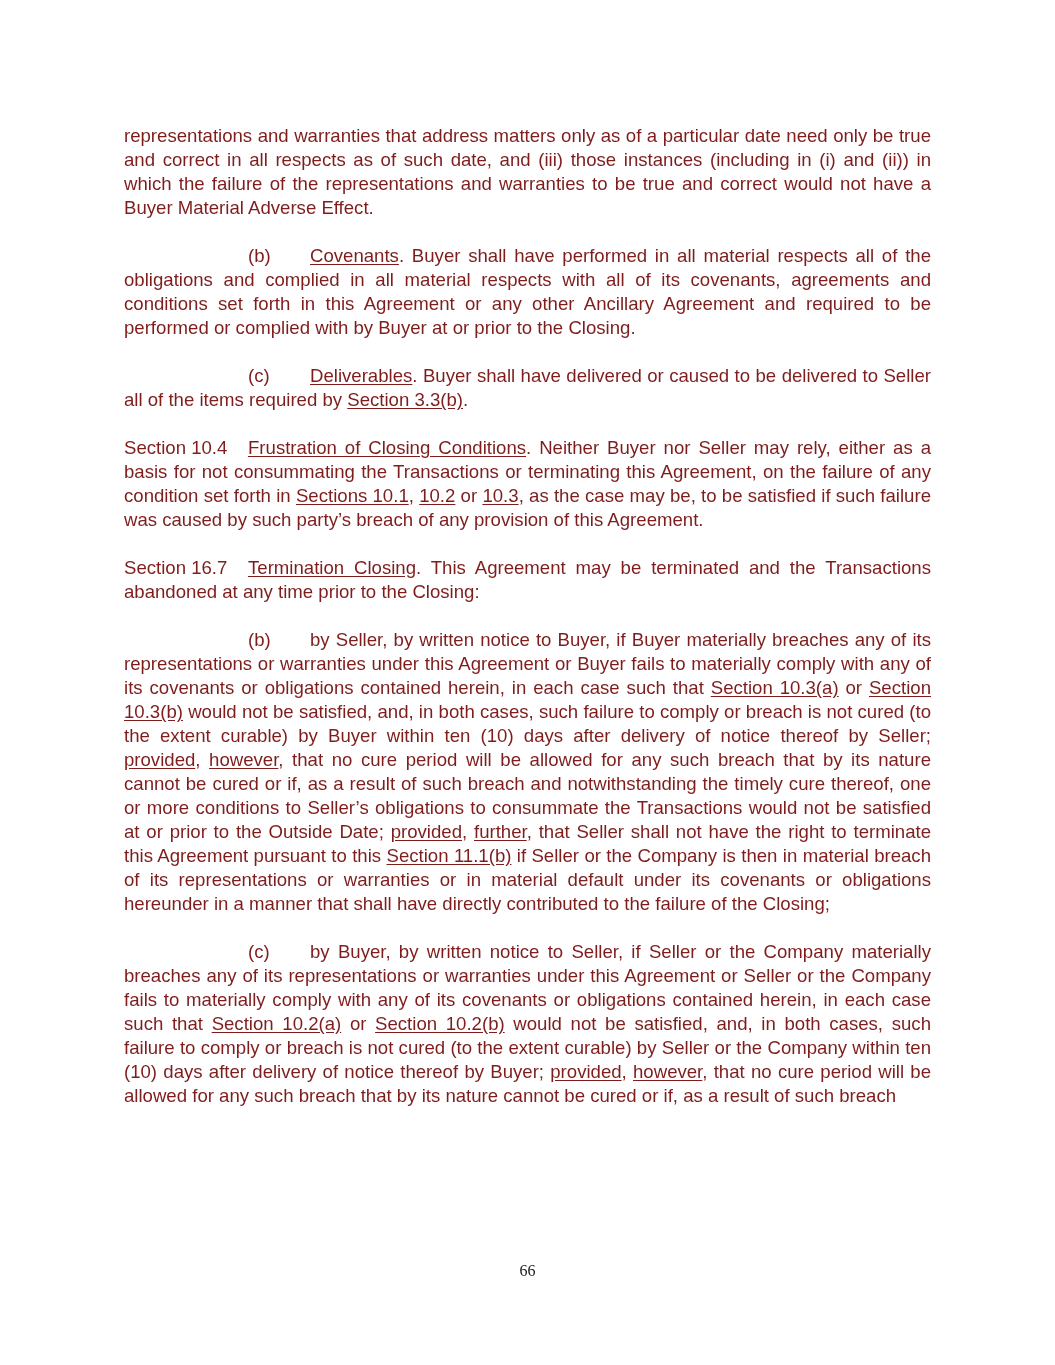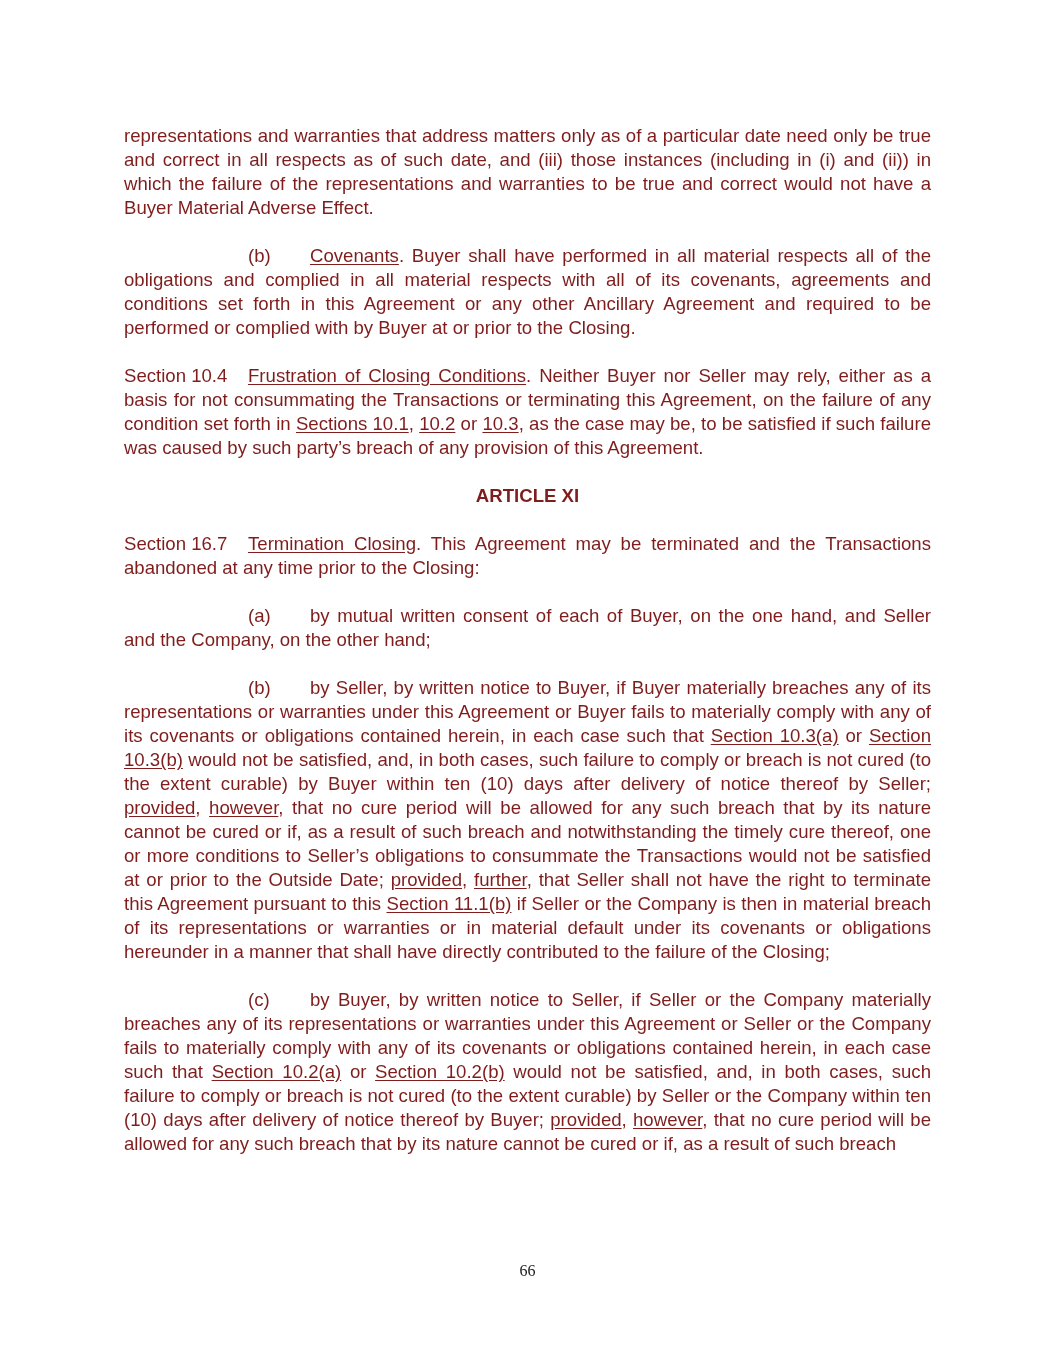--- a/index.html
+++ b/index.html
@@ -23,28 +23,27 @@
 </style>
 </head>
 <body>
 
 <div class="page">
 
   <p class="para">representations and warranties that address matters only as of a particular date need only be true and correct in all respects as of such date, and (iii) those instances (including in (i) and (ii)) in which the failure of the representations and warranties to be true and correct would not have a Buyer Material Adverse Effect.</p>
 
   <p class="para indent"><span class="tab">(b)</span><span class="u">Covenants</span><span>.  Buyer shall have performed in all material respects all of the obligations and complied in all material respects with all of its covenants, agreements and conditions set forth in this Agreement or any other Ancillary Agreement and required to be performed or complied with by Buyer at or prior to the Closing.</span></p>
 
+  <p class="para indent"><span class="tab">(c)</span><span class="u">Deliverables</span><span>.  Buyer shall have delivered or caused to be delivered to Seller all of the items required by </span><span class="u">Section 3.3(b)</span><span>.</span></p>
 
   <p class="para"><span class="sec-num">Section 10.4</span><span class="u">Frustration of Closing Conditions</span><span>.  Neither Buyer nor Seller may rely, either as a basis for not consummating the Transactions or terminating this Agreement, on the failure of any condition set forth in </span><span class="u">Sections 10.1</span><span>, </span><span class="u">10.2</span><span> or </span><span class="u">10.3</span><span>, as the case may be, to be satisfied if such failure was caused by such party’s breach of any provision of this Agreement.</span></p>
 
-  <p class="heading">ARTICLE XI</p>
 
   <p class="para"><span class="sec-num">Section 16.7</span><span class="u">Termination Closing</span><span>.  This Agreement may be terminated and the Transactions abandoned at any time prior to the Closing:</span></p>
 
-  <p class="para indent"><span class="tab">(a)</span><span>by mutual written consent of each of Buyer, on the one hand, and Seller and the Company, on the other hand;</span></p>
 
   <p class="para indent"><span class="tab">(b)</span><span>by Seller, by written notice to Buyer, if Buyer materially breaches any of its representations or warranties under this Agreement or Buyer fails to materially comply with any of its covenants or obligations contained herein, in each case such that </span><span class="u">Section 10.3(a)</span><span> or </span><span class="u">Section 10.3(b)</span><span> would not be satisfied, and, in both cases, such failure to comply or breach is not cured (to the extent curable) by Buyer within ten (10) days after delivery of notice thereof by Seller; </span><span class="u">provided</span><span>, </span><span class="u">however</span><span>, that no cure period will be allowed for any such breach that by its nature cannot be cured or if, as a result of such breach and notwithstanding the timely cure thereof, one or more conditions to Seller’s obligations to consummate the Transactions would not be satisfied at or prior to the Outside Date; </span><span class="u">provided</span><span>, </span><span class="u">further</span><span>, that Seller shall not have the right to terminate this Agreement pursuant to this </span><span class="u">Section 11.1(b)</span><span> if Seller or the Company is then in material breach of its representations or warranties or in material default under its covenants or obligations hereunder in a manner that shall have directly contributed to the failure of the Closing;</span></p>
 
   <p class="para indent"><span class="tab">(c)</span><span>by Buyer, by written notice to Seller, if Seller or the Company materially breaches any of its representations or warranties under this Agreement or Seller or the Company fails to materially comply with any of its covenants or obligations contained herein, in each case such that </span><span class="u">Section 10.2(a)</span><span> or </span><span class="u">Section 10.2(b)</span><span> would not be satisfied, and, in both cases, such failure to comply or breach is not cured (to the extent curable) by Seller or the Company within ten (10) days after delivery of notice thereof by Buyer; </span><span class="u">provided</span><span>, </span><span class="u">however</span><span>, that no cure period will be allowed for any such breach that by its nature cannot be cured or if, as a result of such breach</span></p>
 
 </div>
 
 <div class="pagenum">66</div>
 
 </body></html>

